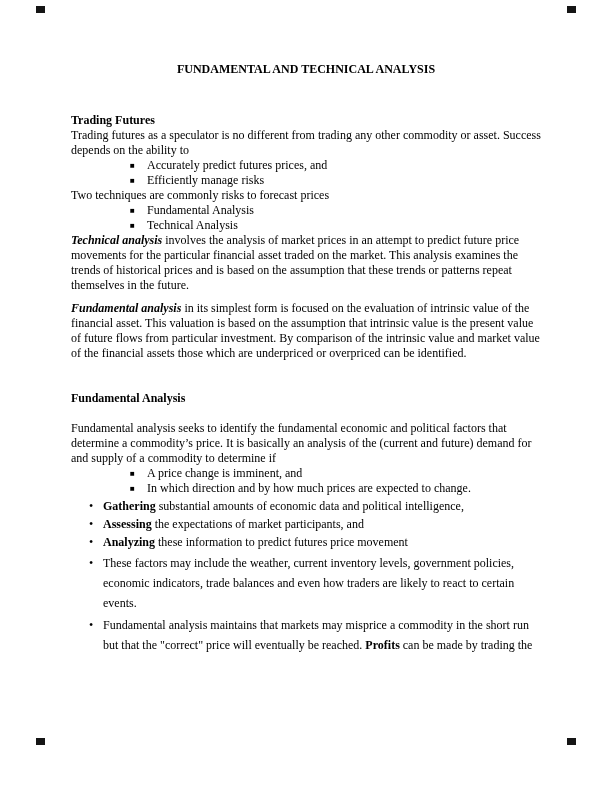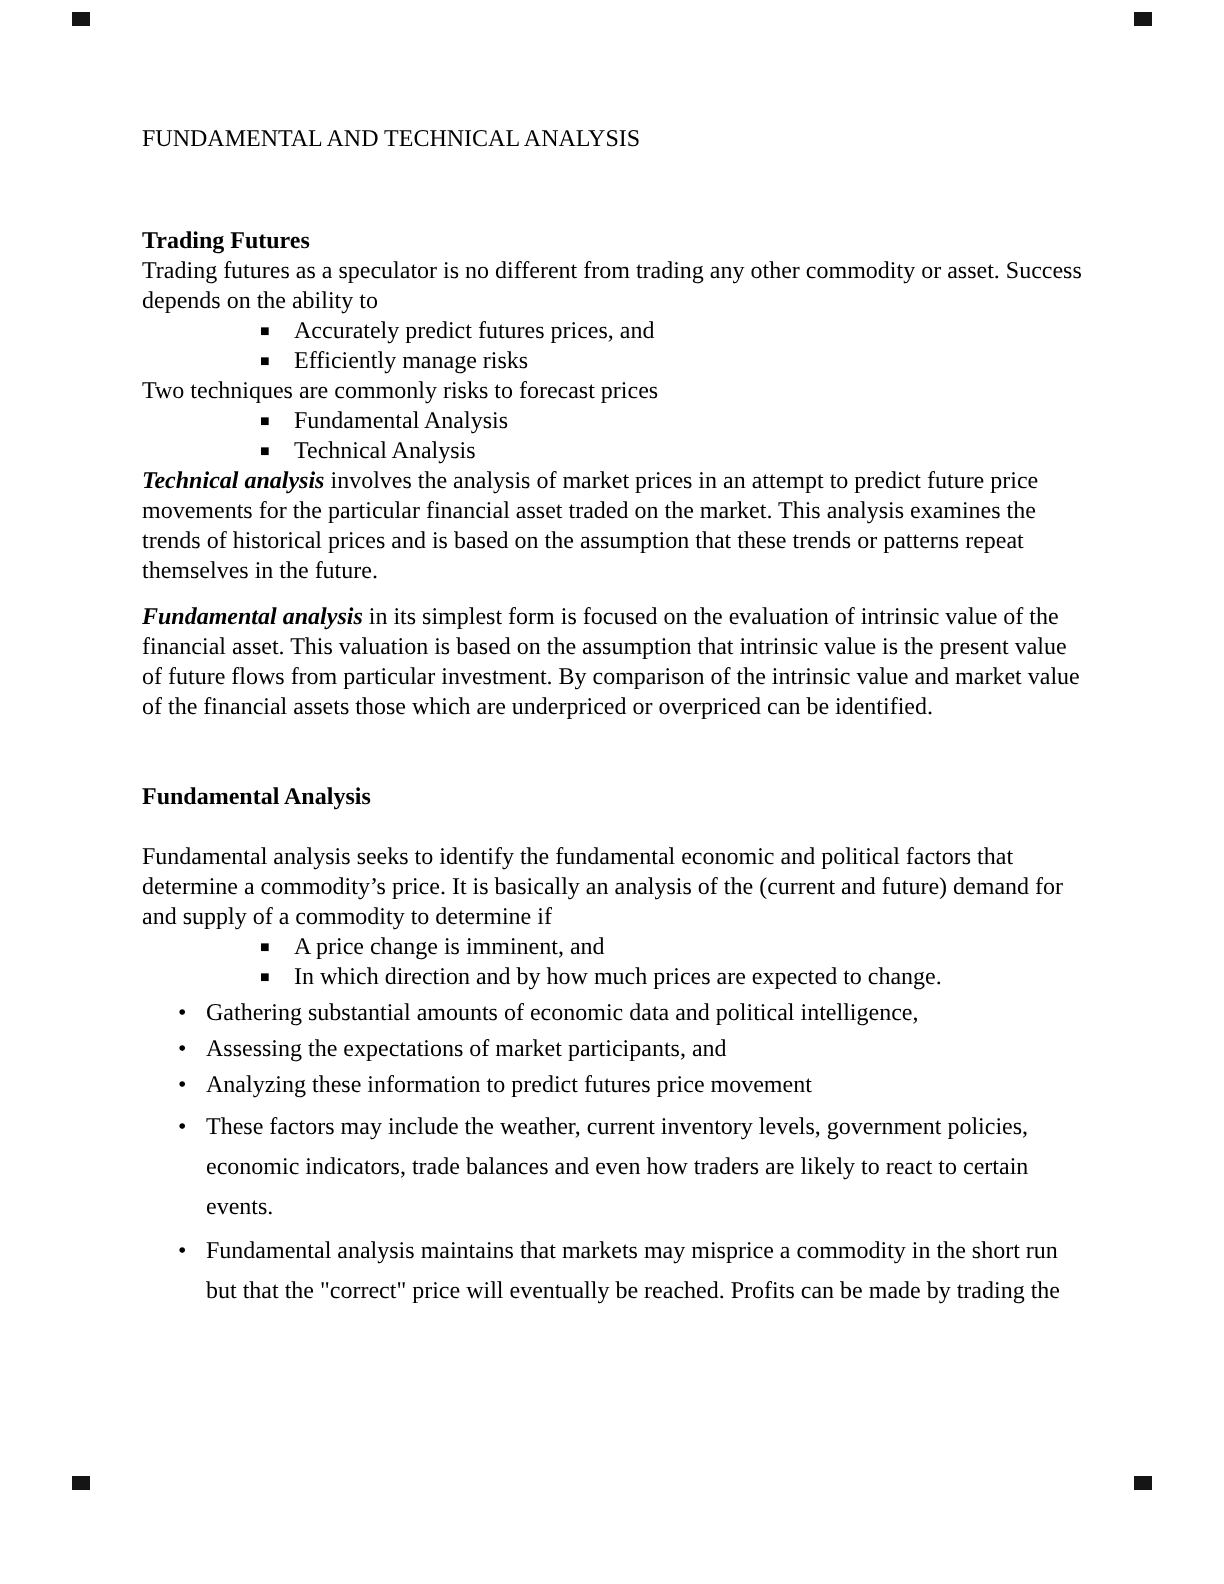--- a/index.html
+++ b/index.html
@@ -22,21 +22,22 @@
     background: #151515;
   }
   .scan-mark.tl { top: 6px;  left: 36px; }
   .scan-mark.tr { top: 6px;  right: 36px; }
   .scan-mark.bl { bottom: 47px; left: 36px; }
   .scan-mark.br { bottom: 47px; right: 36px; }
 
   .content { position: absolute; top: 62px; left: 71px; right: 71px; }
 
   .doc-title {
-    font-weight: normal;
+    text-align: center;
+    font-weight: bold;
     margin-bottom: 20px;
   }
   .heading { font-weight: bold; margin-top: 36px; }
   .heading-2 { margin-top: 30px; margin-bottom: 15px; }
   p { margin: 0; }
   .gap-top { margin-top: 8px; }
 
   ul { list-style: none; margin: 0; padding: 0; }
   li { display: flex; align-items: flex-start; }
   .li-text { flex: 1; }
@@ -44,21 +45,21 @@
   .sq-list { margin-left: 59px; }
   .sq-bullet { flex: 0 0 17px; font-size: 8px; line-height: 15px; }
 
   .rd-list { margin-left: 18px; }
   .rd-bullet { flex: 0 0 14px; }
 
   .approach-list li { margin: 3px 0; }
   .factors-list li { line-height: 20px; margin: 2px 0; }
 
   .lead-bi { font-weight: bold; font-style: italic; }
-  b { font-weight: normal; }
+  b { font-weight: bold; }
 </style>
 </head>
 <body>
 
 <div class="page">
 
   <div class="scan-mark tl"></div>
   <div class="scan-mark tr"></div>
   <div class="scan-mark bl"></div>
   <div class="scan-mark br"></div>

